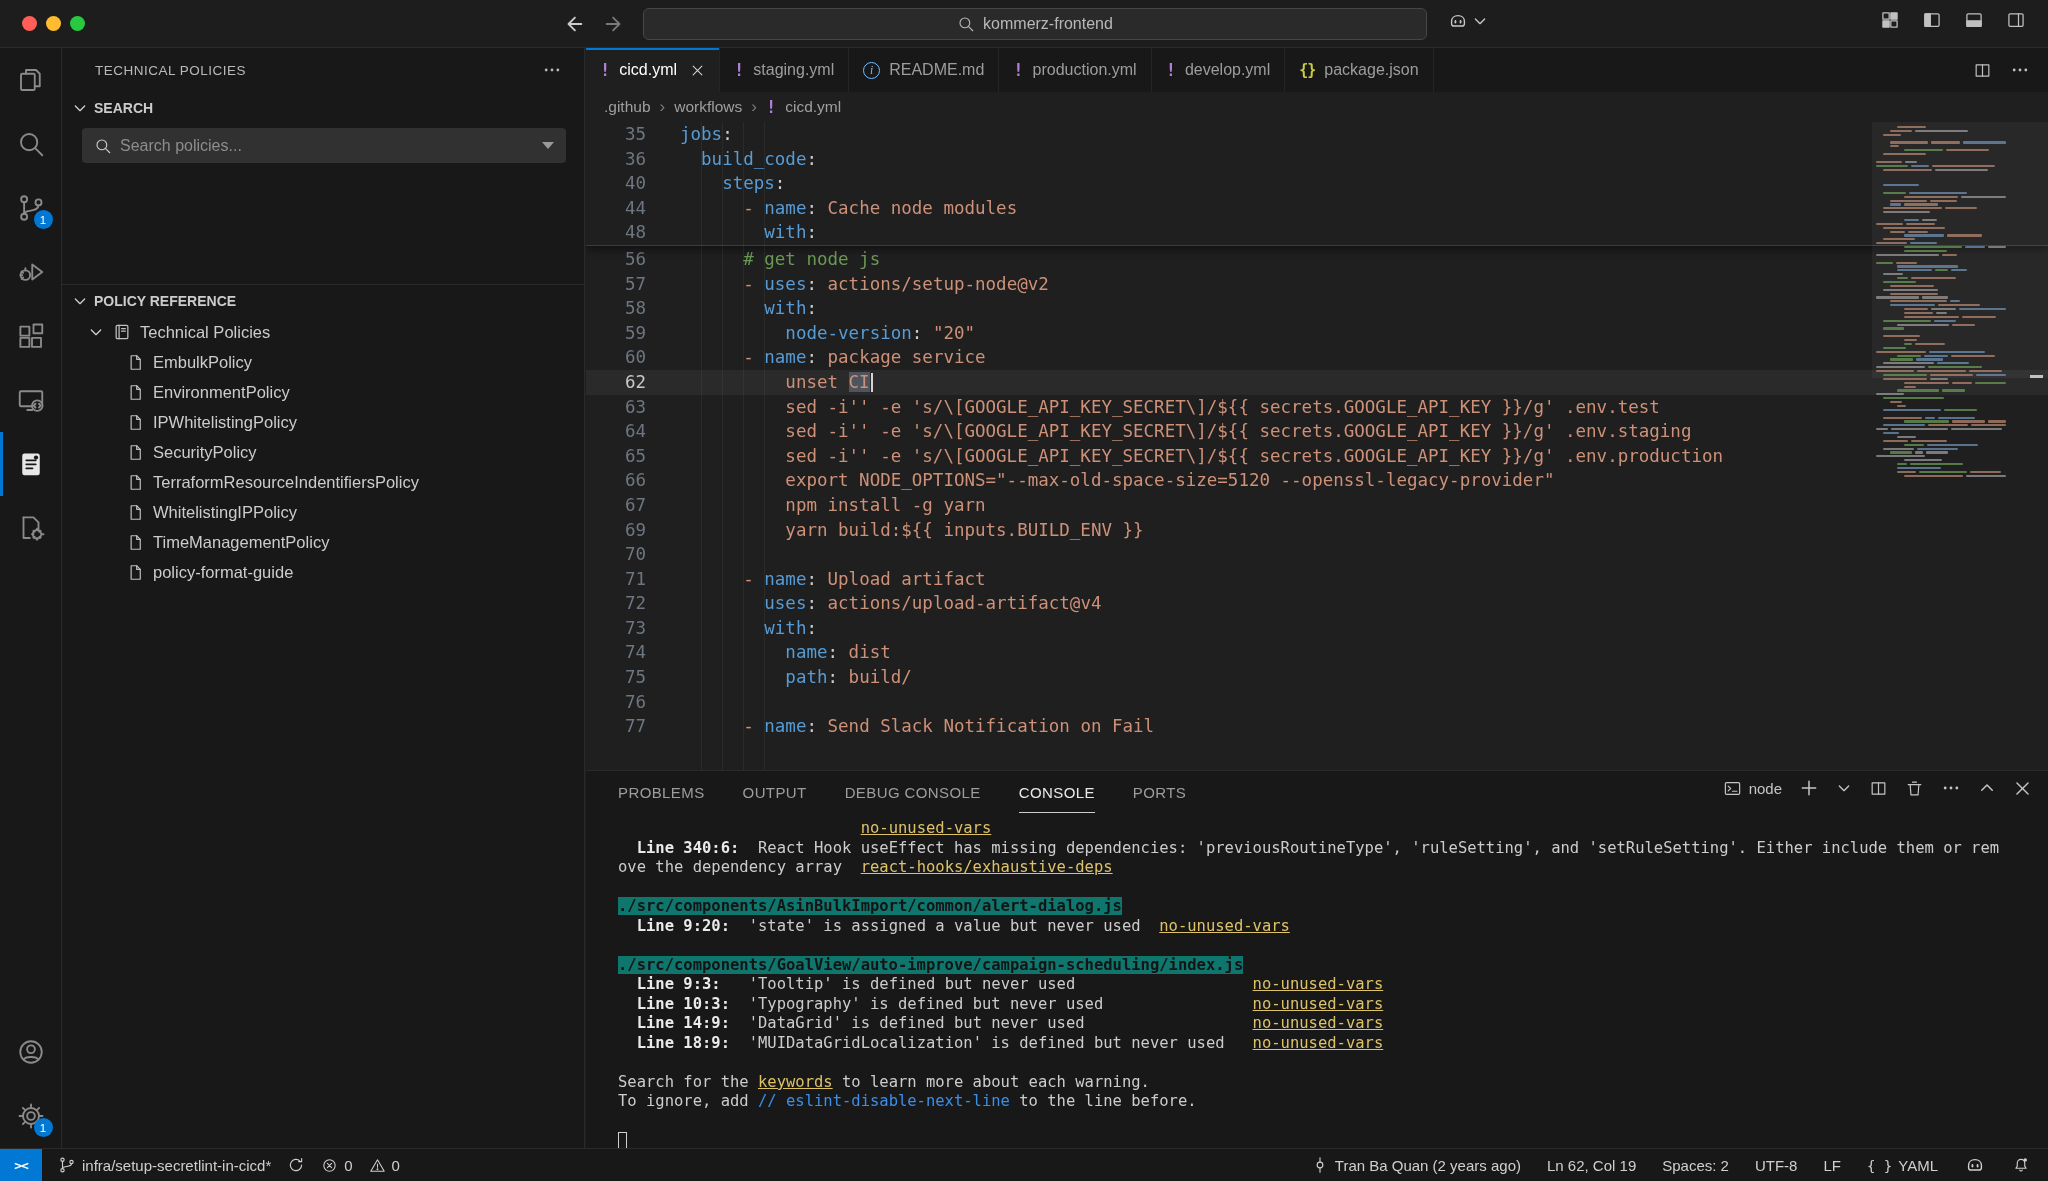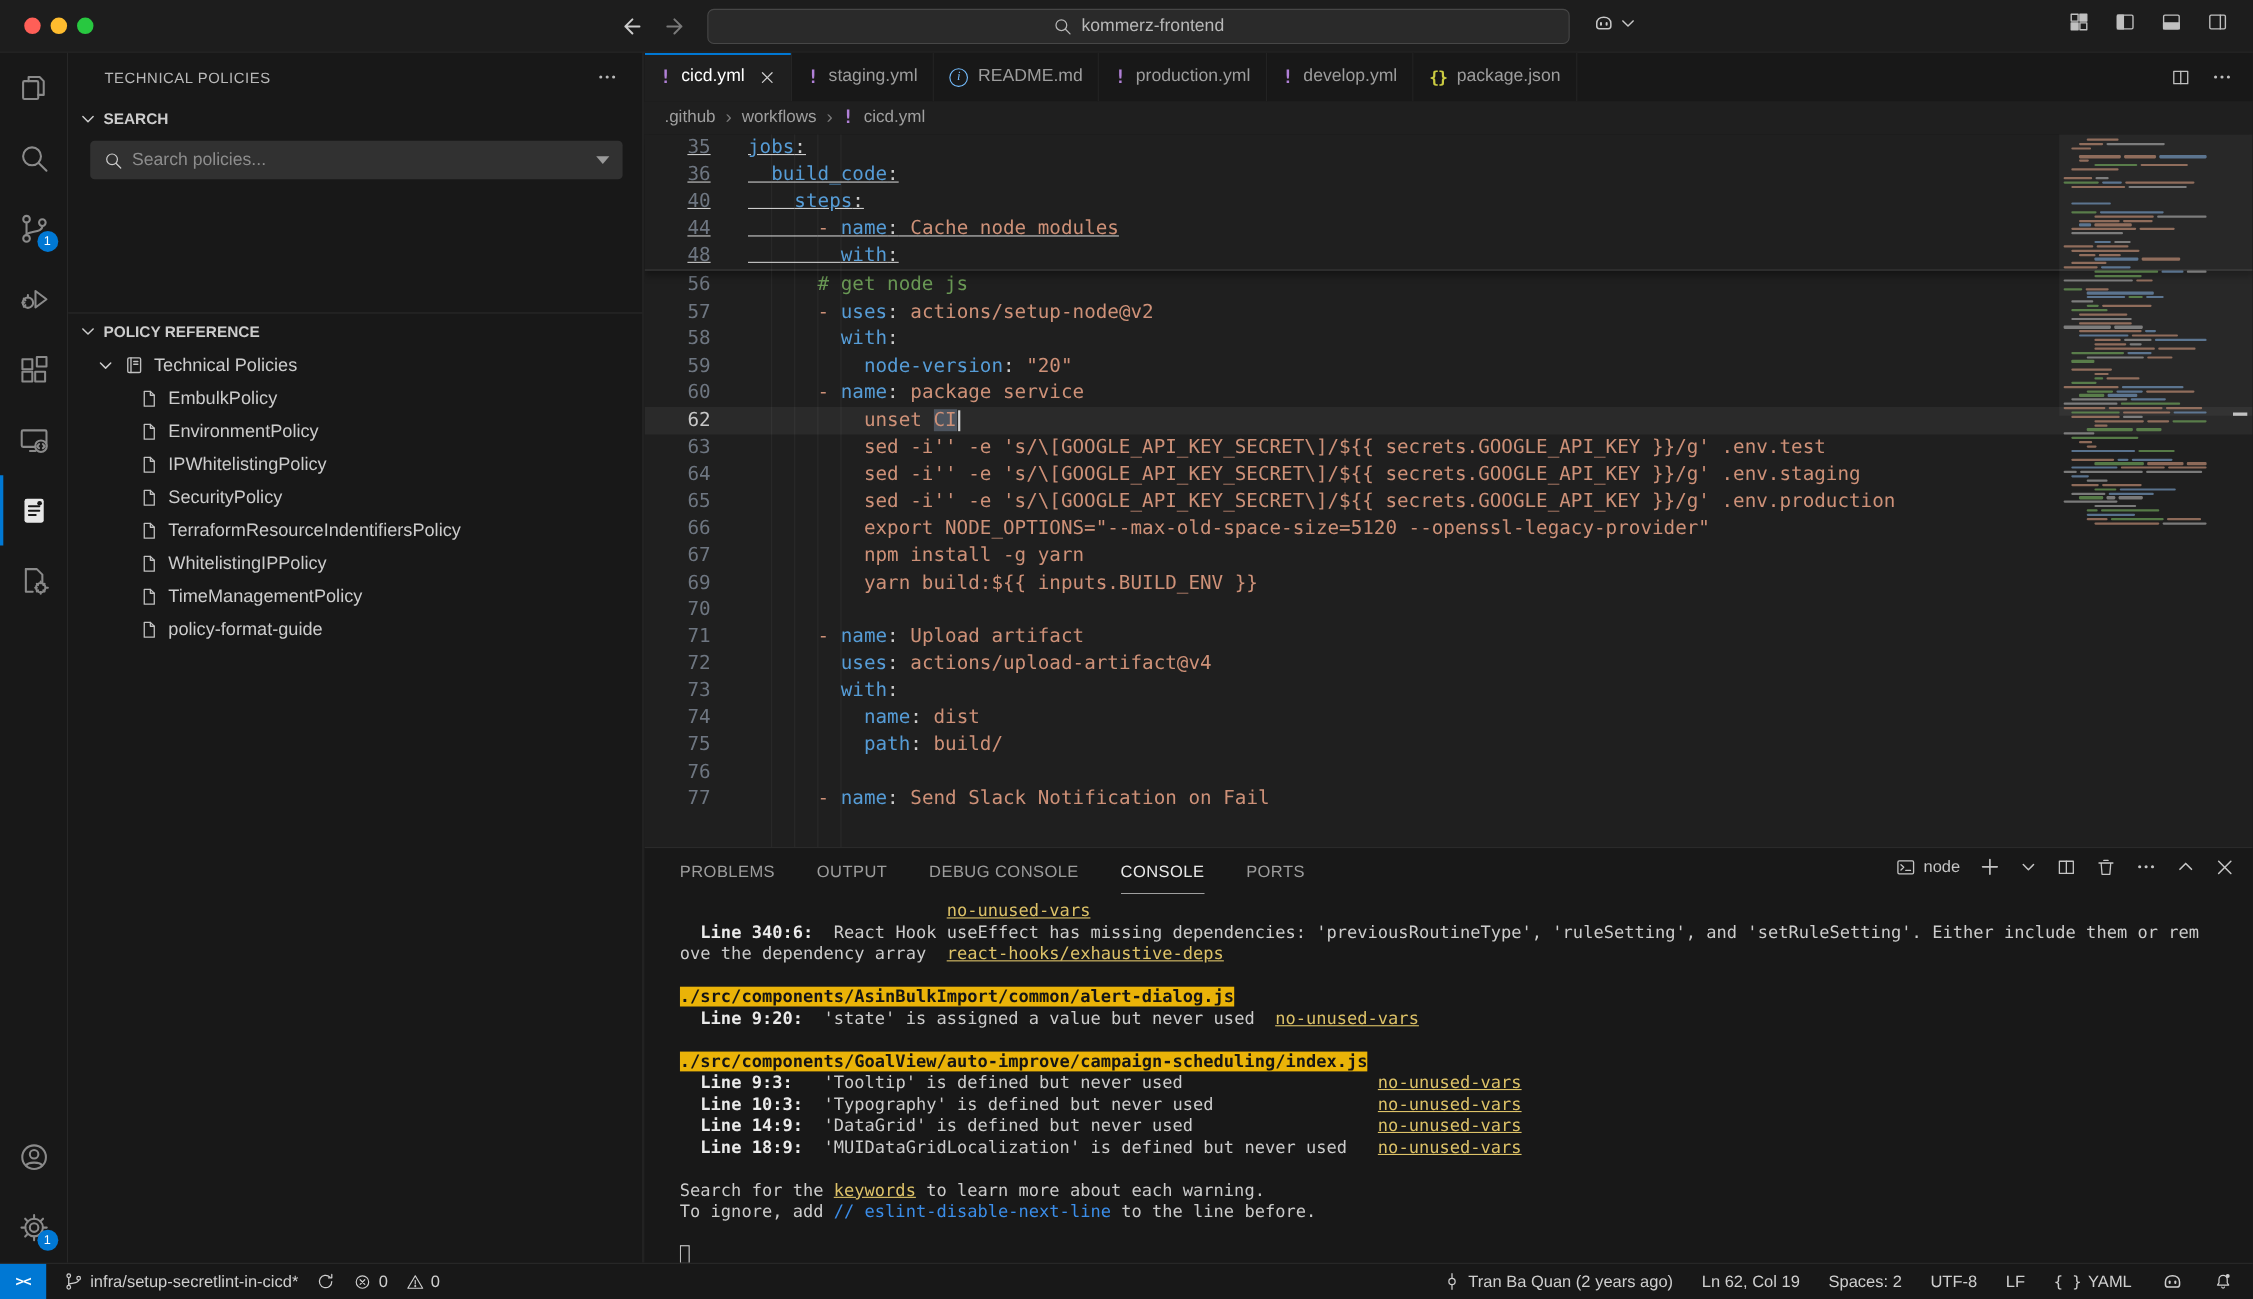--- a/index.html
+++ b/index.html
@@ -67,41 +67,41 @@
   #editor { position:absolute; left:586px; top:122px; width:1462px; height:648px; background:#1f1f1f; overflow:hidden; }
   .crow { display:flex; height:24.6px; line-height:24.6px; font-family:"DejaVu Sans Mono",monospace; font-size:17.5px; white-space:pre; }
   .ln { width:60px; text-align:right; color:#6e7681; flex:none; }
   .ct { margin-left:34px; }
   .crow.current { background:rgba(255,255,255,.05); }
   .crow.current .ln { color:#c8c8c8; }
   .sg-k { color:#569cd6; } .sg-v { color:#ce9178; } .sg-c { color:#6a9955; }
   .sg-p { color:#cccccc; } .sg-d { color:#ce9178; } .sg-t { color:#cccccc; }
   .sg-hl { background:#4d545e; }
   .cursor-bar { display:inline-block; width:2px; height:19px; background:#d4d4d4; vertical-align:text-bottom; margin-left:1px; }
-  #sticky { position:relative; z-index:3; background:#1f1f1f; border-bottom:1px solid #3c3c3c; box-shadow:0 4px 7px rgba(0,0,0,.4);text-decoration:underline; }
+  #sticky { position:relative; z-index:3; background:#1f1f1f; border-bottom:1px solid #3c3c3c; box-shadow:0 4px 7px rgba(0,0,0,.4); }
   #body-lines { position:relative; margin-top:1px; }
   .guide { position:absolute; top:0; bottom:0; width:1px; background:rgba(255,255,255,.05); z-index:4; }
   #minimap { position:absolute; left:1286px; top:0; width:134px; height:378px; z-index:5; }
   #minimap-slider { position:absolute; left:1286px; top:0; width:176px; height:256px; background:rgba(255,255,255,.045); z-index:4; }
   .mm-row { height:2.2px; margin-bottom:1.7px; display:flex; gap:3px; }
   .mm-seg { height:2.2px; border-radius:1px; }
   #ovr-mark { position:absolute; right:5px; top:253px; width:13px; height:3px; background:#c2c2c2; z-index:6; }
 
   
   #panel { position:absolute; left:586px; top:770px; width:1462px; height:378px; background:#181818; border-top:1px solid #2a2a2a; }
   #panel-tabs { height:42px; display:flex; align-items:center; padding-left:32px; gap:38px; font-size:15px; letter-spacing:.4px; color:#9d9d9d; }
   .ptab { height:42px; display:flex; align-items:center; }
   .ptab.active { color:#e9e9e9; box-shadow: inset 0 -1px 0 #cccccc; }
   #panel-actions { position:absolute; right:16px; top:7px; display:flex; align-items:center; gap:17px; color:#c5c5c5; font-size:15px; }
   #term-label { display:flex; align-items:center; gap:7px; }
   #term { position:absolute; left:32px; top:48px; right:16px; bottom:0; font-family:"DejaVu Sans Mono",monospace; font-size:15.5px;
           line-height:19.5px; white-space:pre; color:#cccccc; overflow:hidden; }
   .t-bold { font-weight:700; color:#eaeaea; }
   .t-link { color:#ddc268; text-decoration:underline; }
-  .t-path { background:#eab308; color:#141414; font-weight:700; }
+  .t-path { background:#0f766e; color:#141414; font-weight:700; }
   .t-cyan { color:#3b8eea; }
   .t-cursor { display:inline-block; width:9px; height:17px; border:1.5px solid #cfcfcf; vertical-align:text-bottom; }
 
   
   #statusbar { position:absolute; left:0; top:1148px; width:2048px; height:33px; background:#181818; border-top:1px solid #2a2a2a;
                display:flex; align-items:center; font-size:15px; color:#cfcfcf; }
   .sb-item { display:flex; align-items:center; gap:6px; white-space:nowrap; }
   #sb-remote { width:42px; height:32px; background:#0078d4; color:#ffffff; display:flex; align-items:center; justify-content:center;
                font-weight:700; font-size:13px; letter-spacing:-1px; }
   #sb-left { display:flex; align-items:center; gap:16px; }

